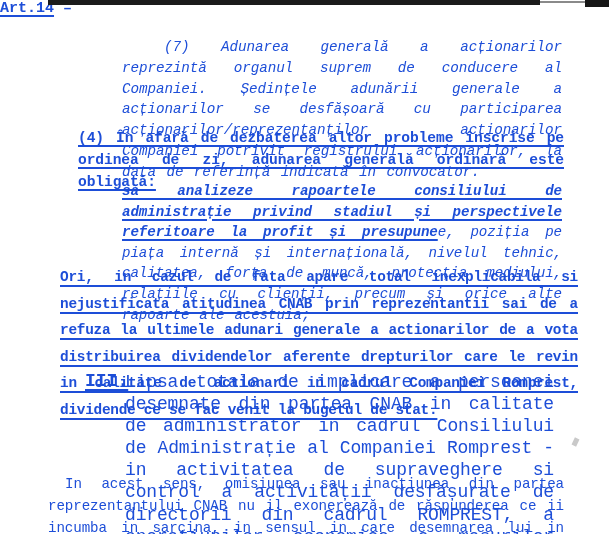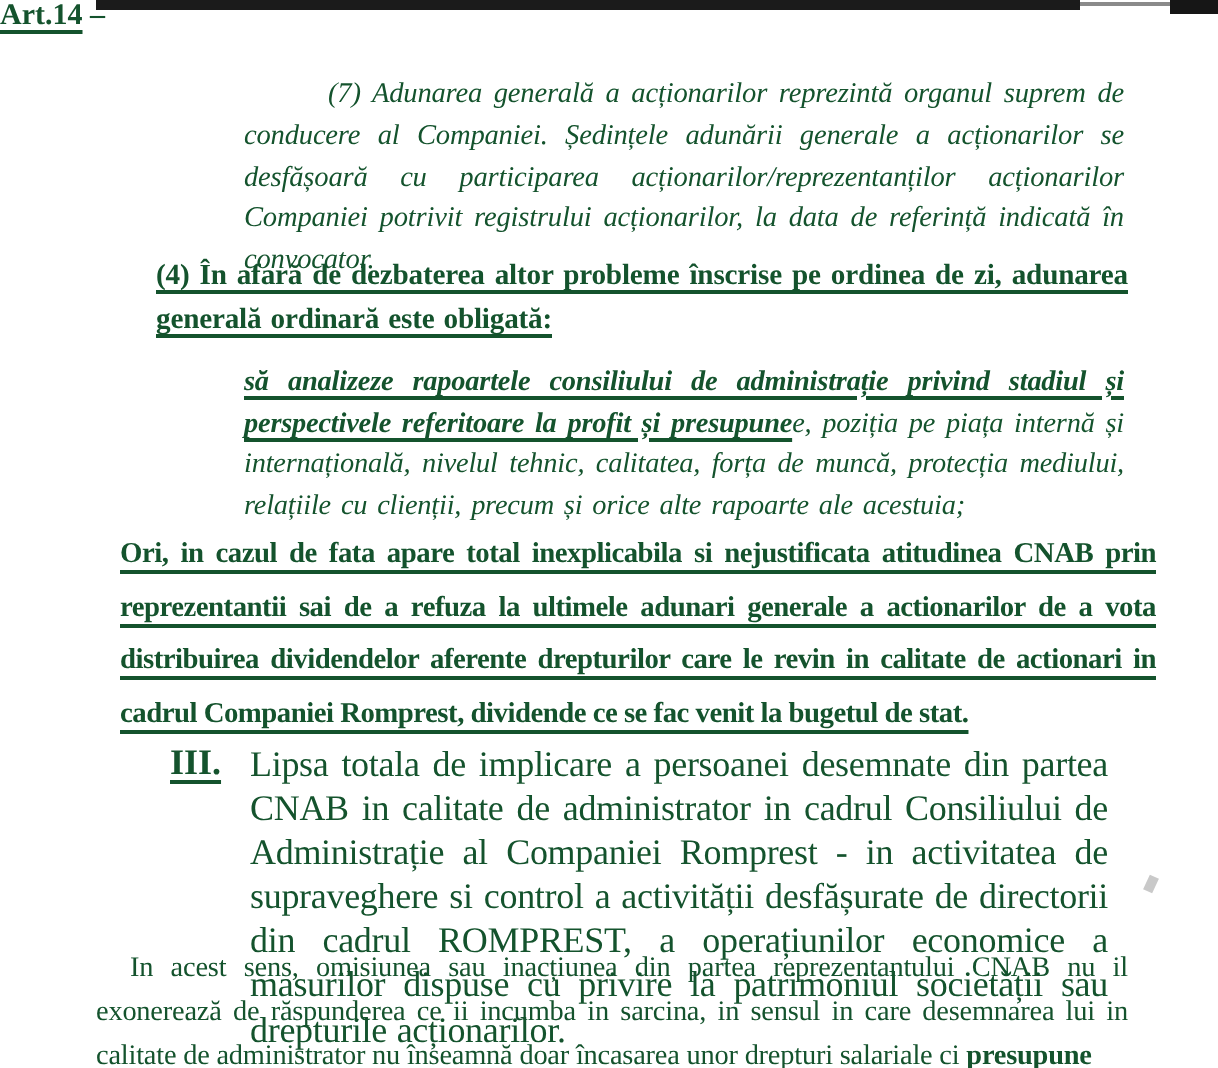--- a/index.html
+++ b/index.html
@@ -6,22 +6,22 @@
     margin: 0;
     padding: 0;
     background: #ffffff;
   }
   .page {
     position: relative;
     width: 609px;
     height: 534px;
     background: #ffffff;
     overflow: hidden;
-    font-family: Liberation Serif, serif;
-    color: #14532d;
+    font-family: Liberation Mono, monospace;
+    color: #1d4ed8;
   }
 
   
   .artifact-bar {
     position: absolute;
     top: 0;
     left: 48px;
     width: 492px;
     height: 5px;
     background: #1b1b1b;

